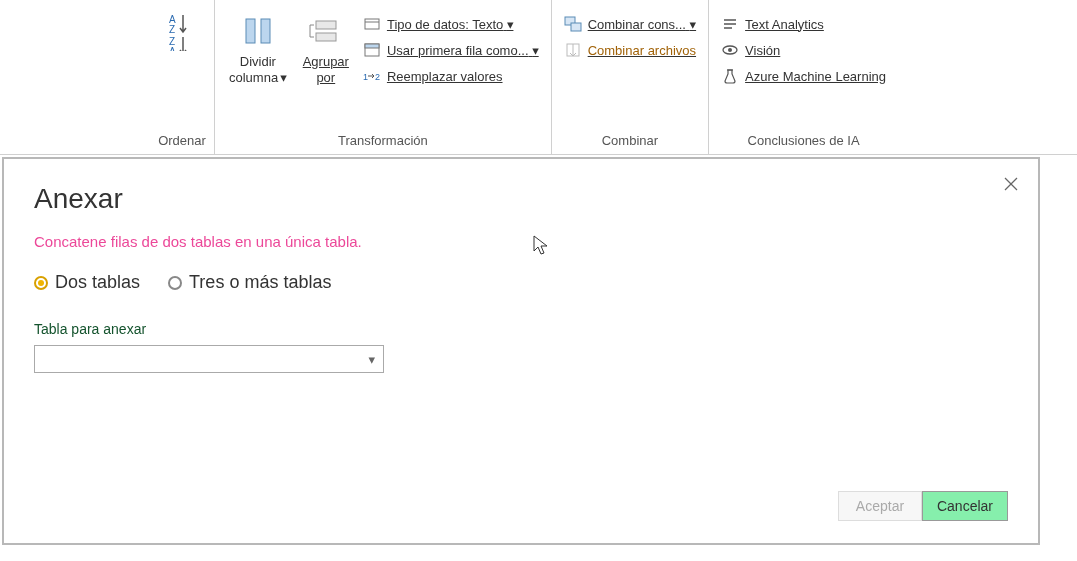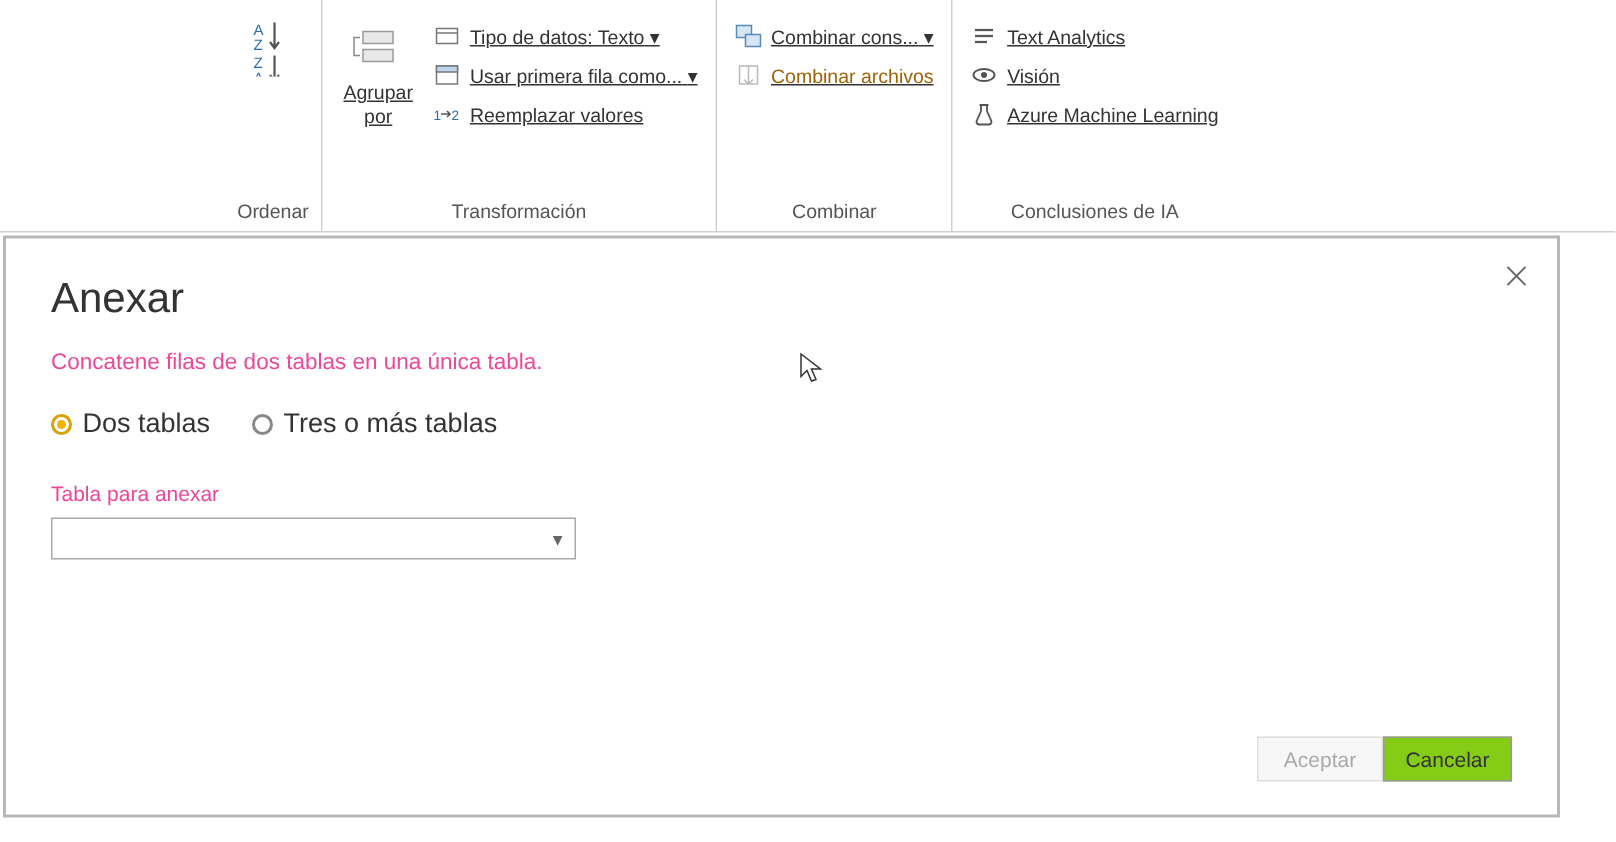--- a/index.html
+++ b/index.html
@@ -161,21 +161,21 @@
       height: 6px;
       border-radius: 50%;
       background: #f0b400;
       display: none;
     }
     .radio-circle.selected .radio-dot { display: block; }
 
     .fld-label {
       font-size: 14px;
       margin-bottom: 8px;
-      color: #ec4899;
+      color: #14532d;
     }
     .combo {
       width: 350px;
       height: 28px;
       border: 1px solid #aaa;
       display: flex;
       align-items: center;
       justify-content: flex-end;
       padding: 0 8px;
       cursor: pointer;
@@ -190,21 +190,21 @@
     .dlg-btn {
       min-width: 84px;
       height: 30px;
       display: flex;
       align-items: center;
       justify-content: center;
       font-size: 14px;
       padding: 0 14px;
       cursor: pointer;
       border: 1px solid #999;
-      background: #84cc16;
+      background: #86efac;
     }
     .dlg-btn.disabled {
       border-color: #ddd;
       color: #aaa;
       background: #f7f7f7;
       cursor: default;
     }
 
     .cursor-ptr {
       position: absolute;
@@ -234,20 +234,32 @@
       </div>
     </div>
     <div class="group-label">Ordenar</div>
   </div>
 
   <div class="ribbon-group">
     <div class="group-body">
       <div class="big-btn">
         <div class="big-icon">
           <svg width="36" height="36" viewBox="0 0 36 36">
+            <rect x="6" y="6" width="9" height="24" fill="#bcd6ee" stroke="#5a8bb5"></rect>
+            <rect x="21" y="6" width="9" height="24" fill="#bcd6ee" stroke="#5a8bb5"></rect>
+          </svg>
+        </div>
+        <div class="big-label">
+          <span style="white-space:pre-line;">Dividir
+columna</span><span class="dd-caret">▾</span>
+        </div>
+      </div>
+      <div class="big-btn">
+        <div class="big-icon">
+          <svg width="36" height="36" viewBox="0 0 36 36">
             <rect x="8" y="8" width="20" height="8" fill="#e8e8e8" stroke="#999"></rect>
             <rect x="8" y="20" width="20" height="8" fill="#e8e8e8" stroke="#999"></rect>
             <path d="M6 12 L2 12 L2 24 L6 24" stroke="#888" fill="none"></path>
           </svg>
         </div>
         <div class="big-label" style="white-space:pre-line;text-decoration:underline;">Agrupar
 por</div>
       </div>
       <div class="small-list">
         <div class="small-item">

